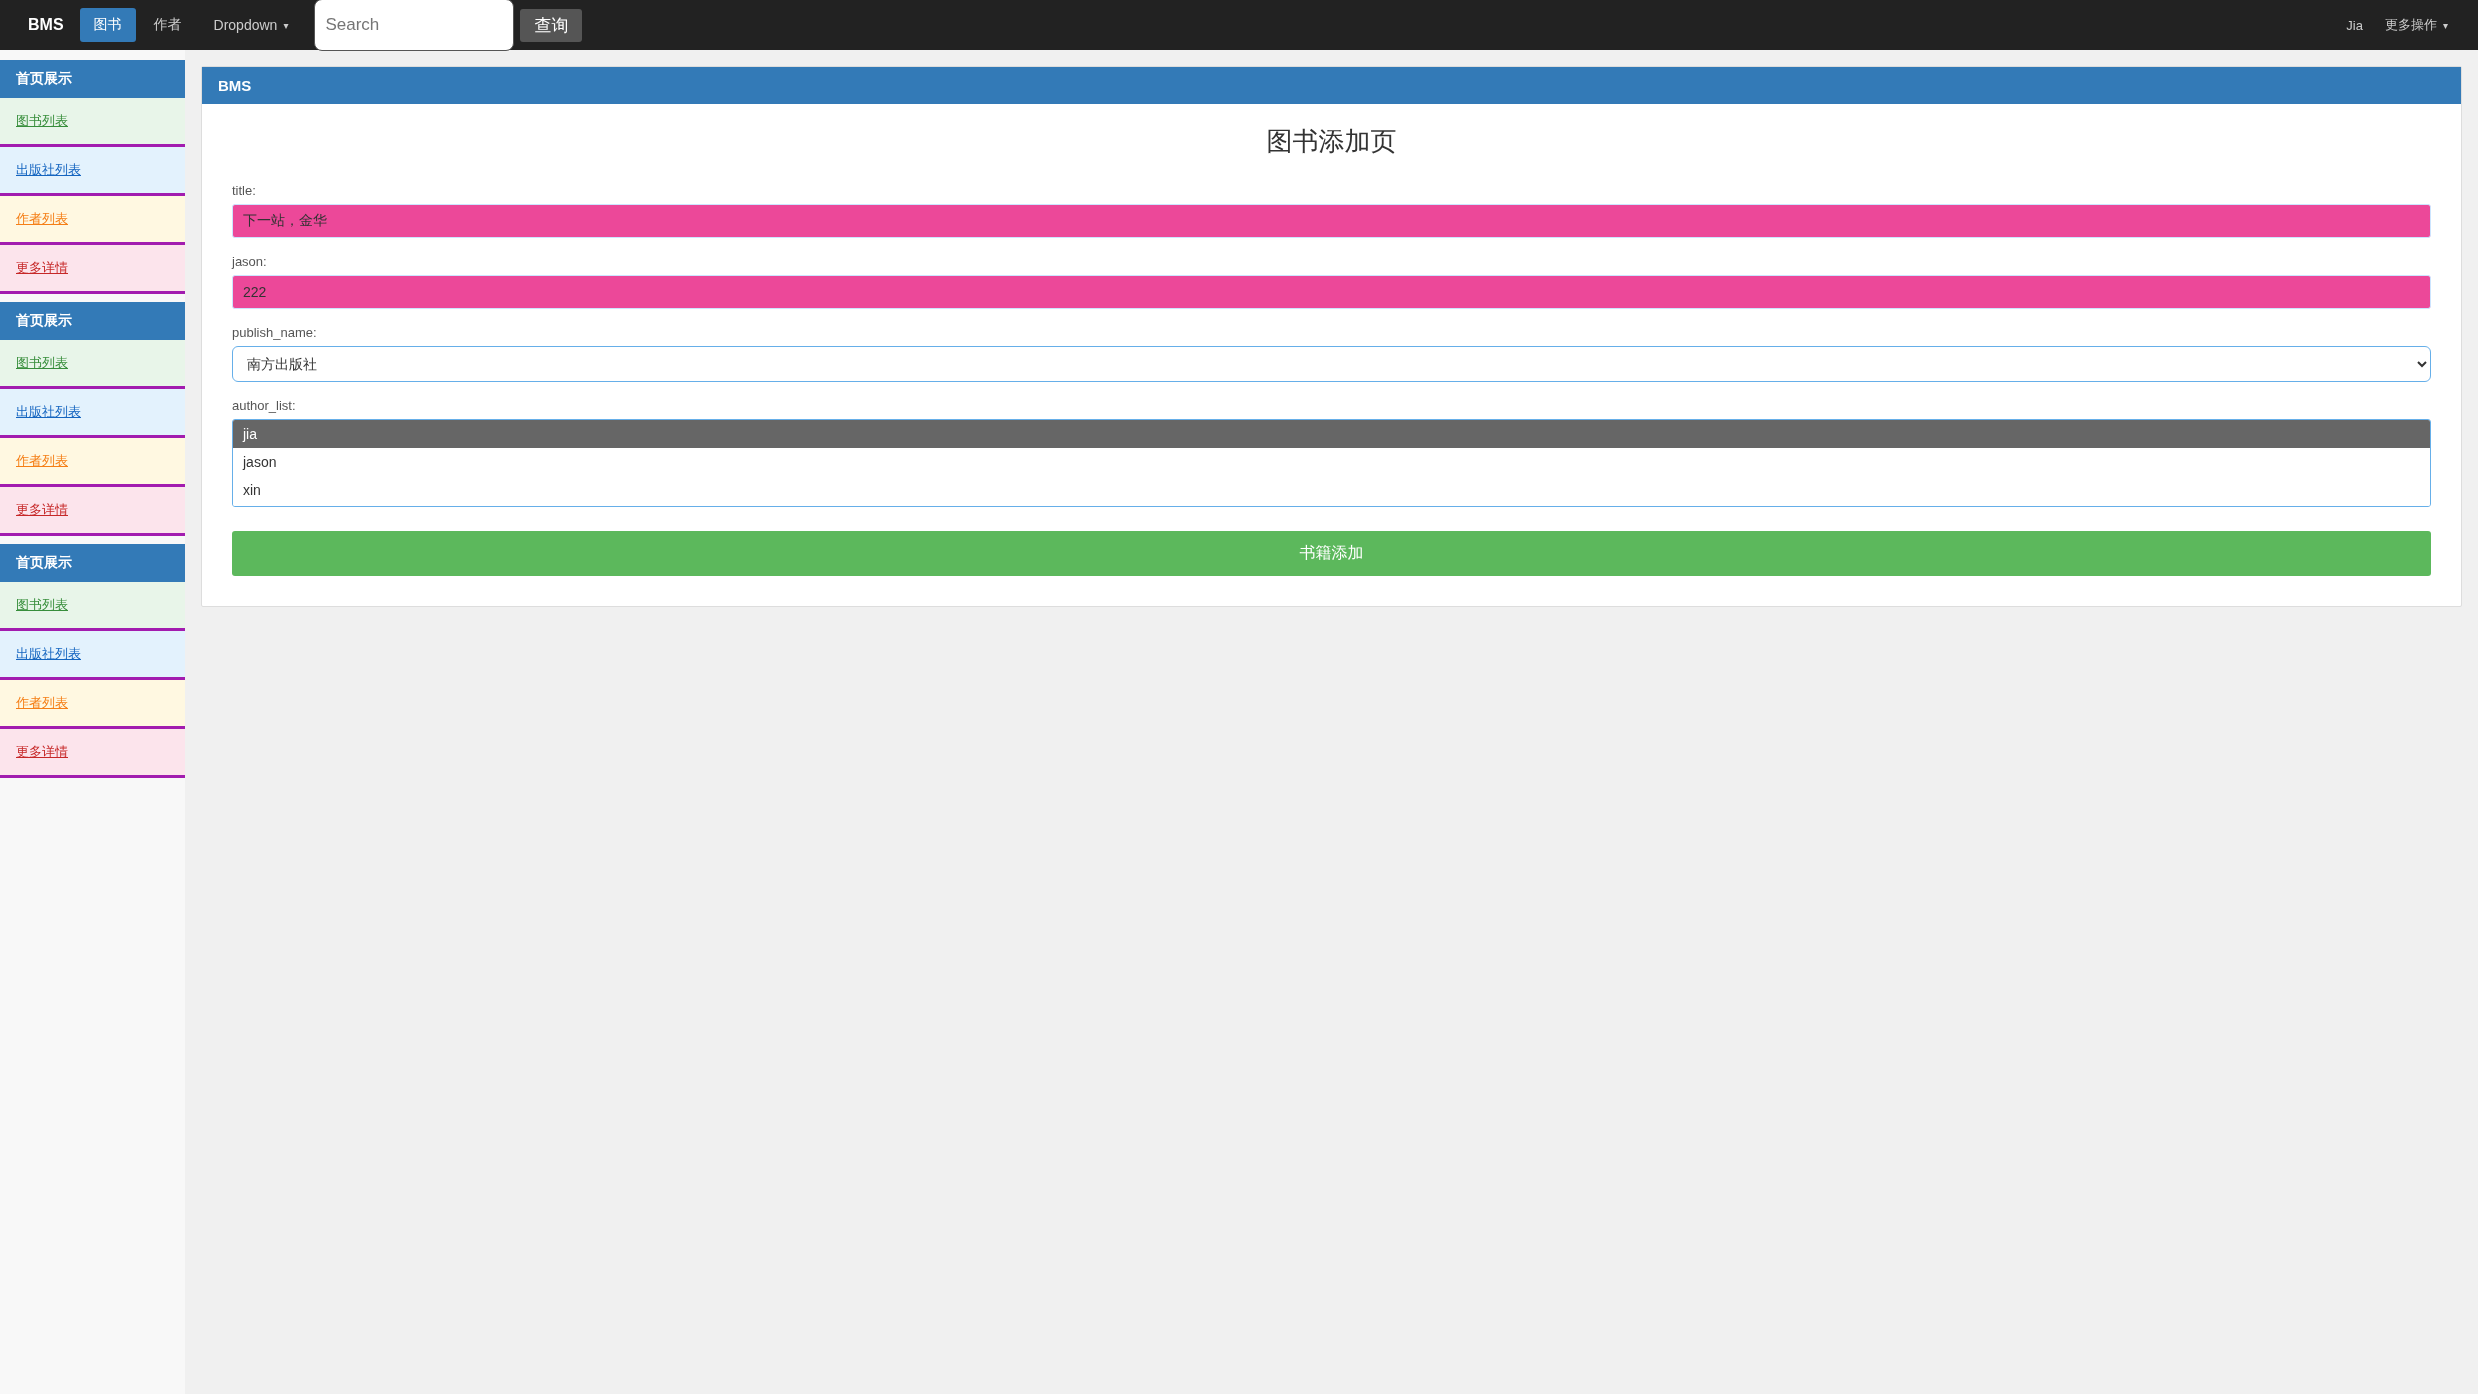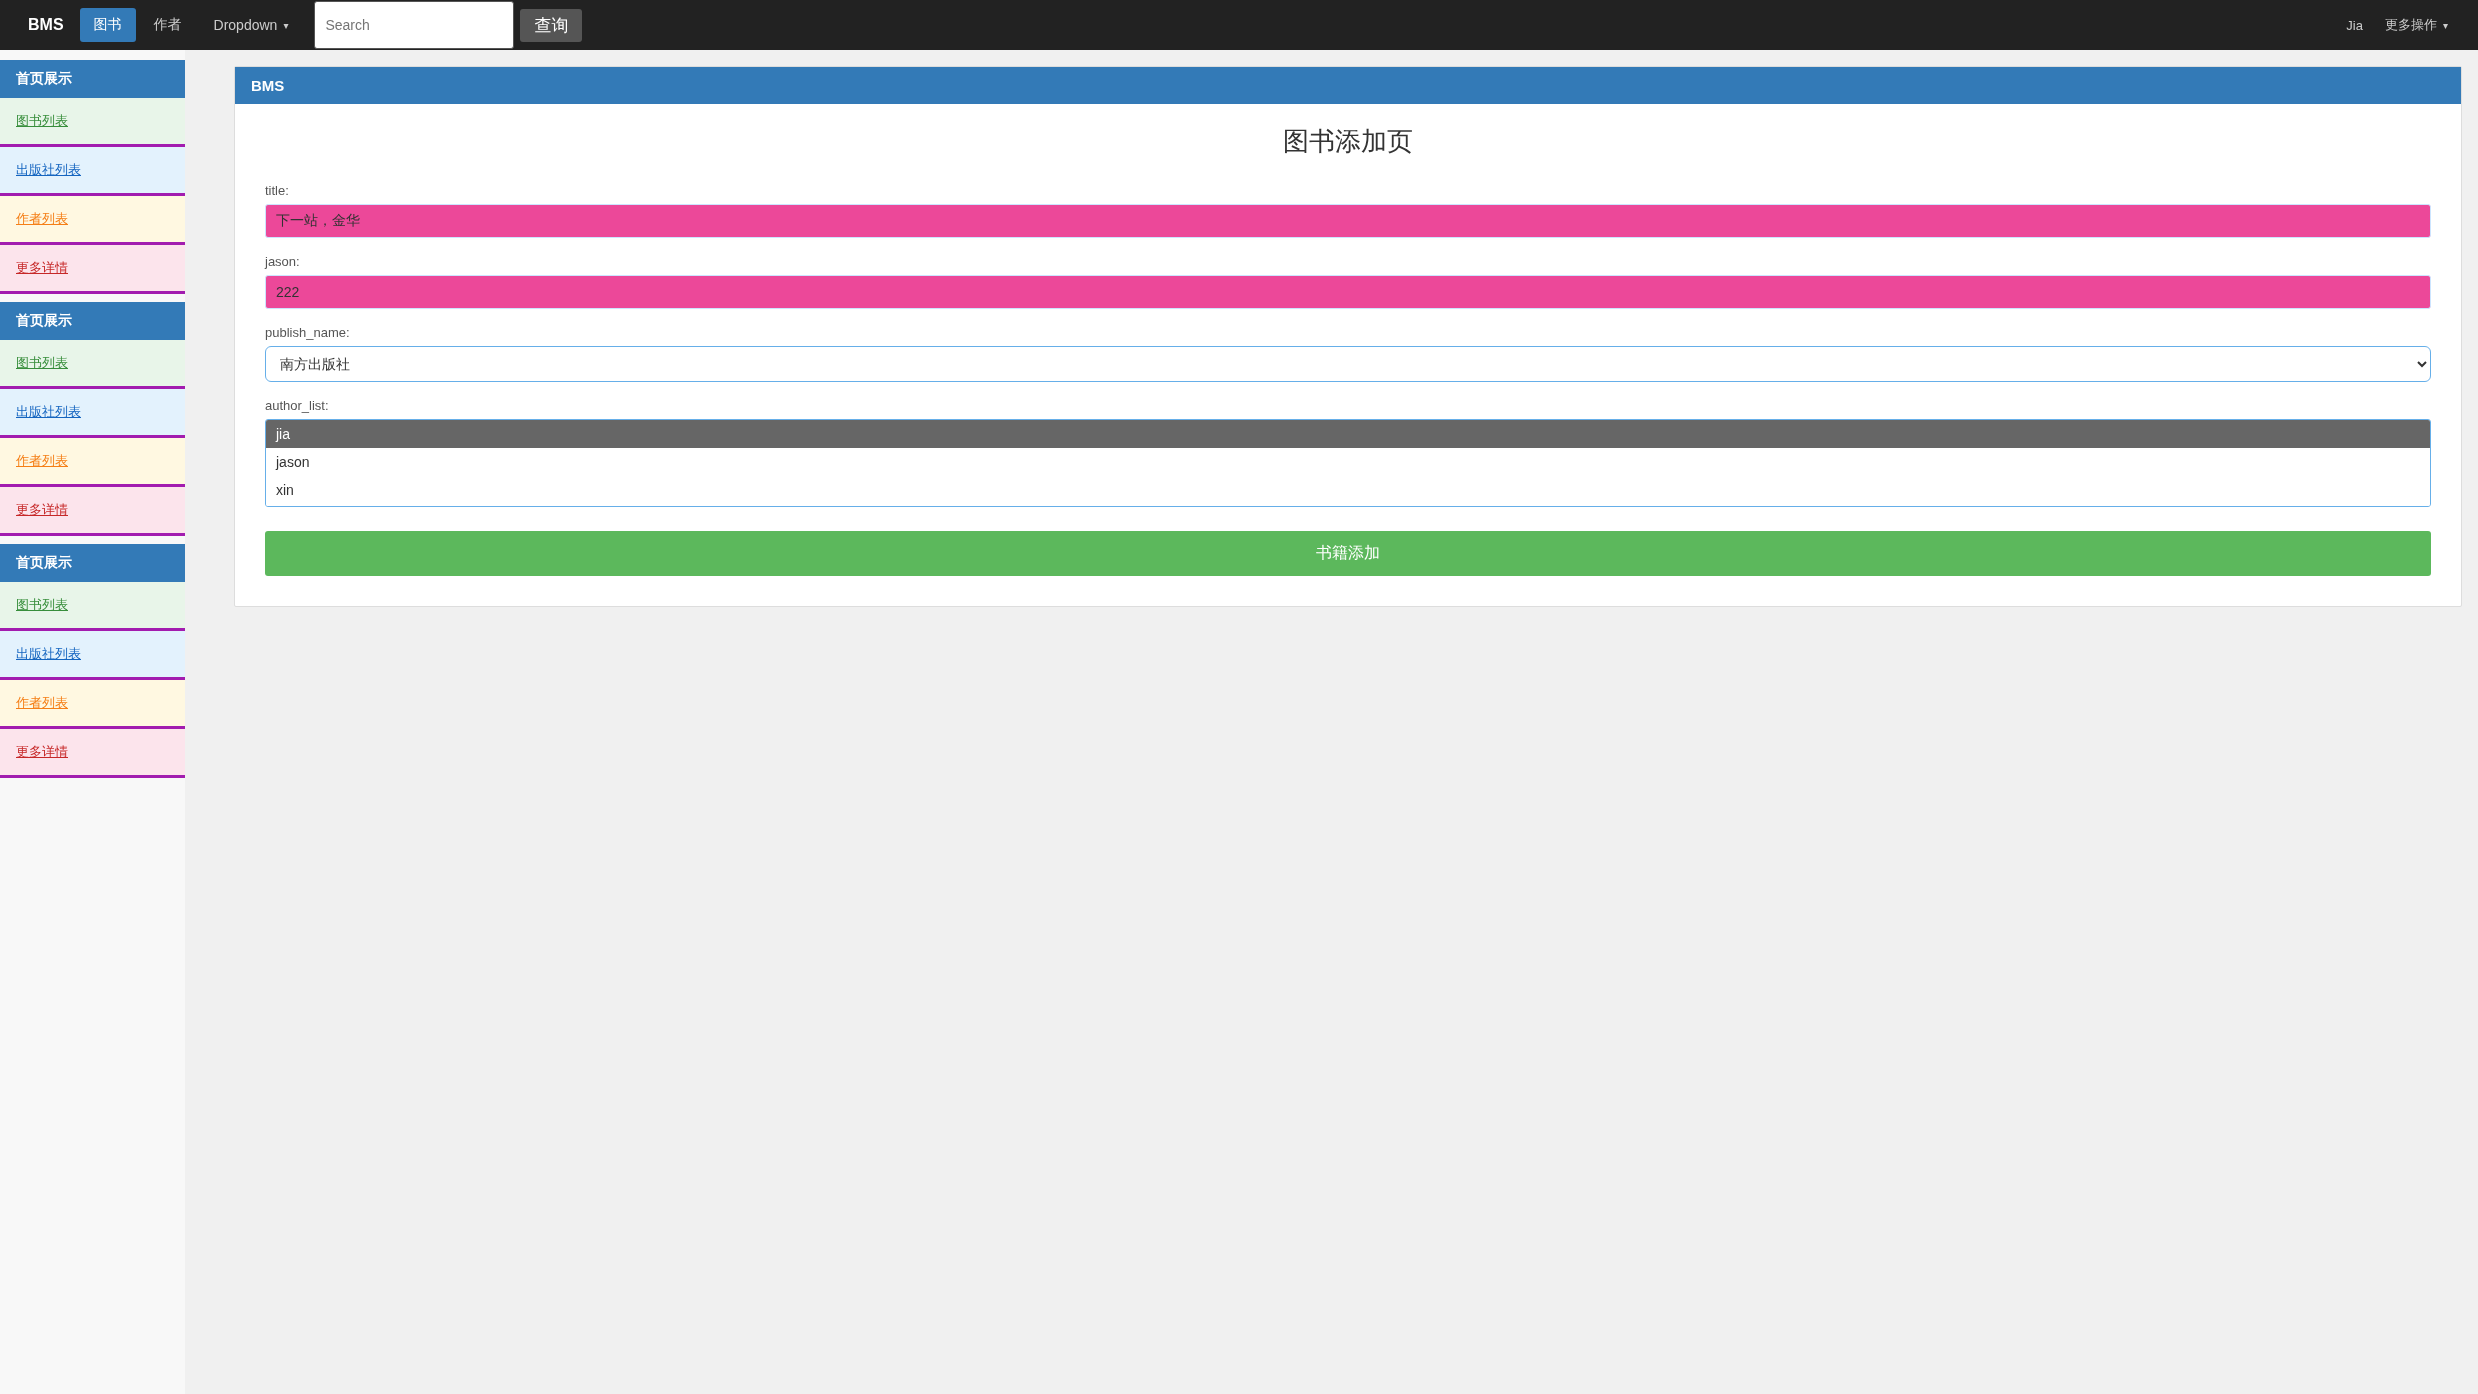--- a/index.html
+++ b/index.html
@@ -42,24 +42,24 @@
     }
     .nav-search-wrapper {
       display: flex;
       align-items: center;
       gap: 6px;
       margin-left: 8px;
     }
     .nav-search-input {
       background: #fff;
       border: 1px solid #555;
-      border-radius: 3px;
+      border-radius: 8px;
       padding: 15px 10px;
       width: 200px;
-      font-size: 14px;
+      font-size: 17px;
       color: #333;
     }
     .nav-search-btn {
       background: #555;
       color: #fff;
       border: none;
       border-radius: 3px;
       padding: 5px 14px;
       cursor: pointer;
       font-size: 17px;
@@ -81,21 +81,20 @@
       display: flex;
       align-items: center;
       gap: 4px;
       font-size: 13px;
     }
 
     
     .layout {
       display: flex;
       min-height: calc(100vh - 50px);
-      gap: 33px;
     }
 
     
     .sidebar {
       width: 185px;
       background: #f8f8f8;
       padding: 10px 0;
       display: flex;
       flex-direction: column;
       gap: 0;

